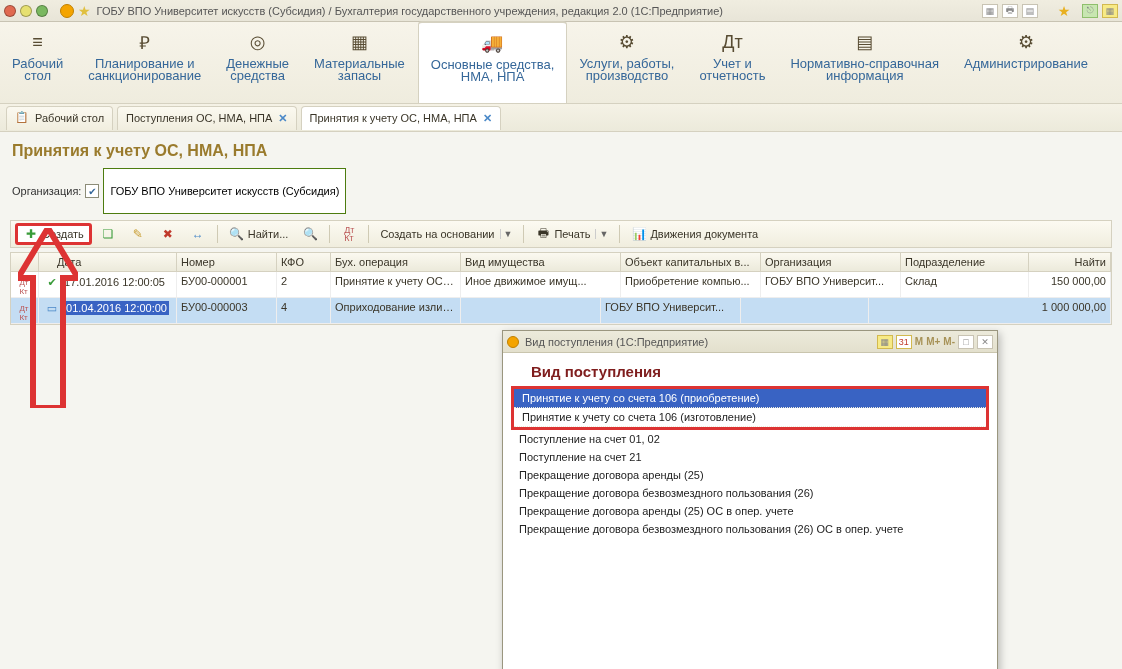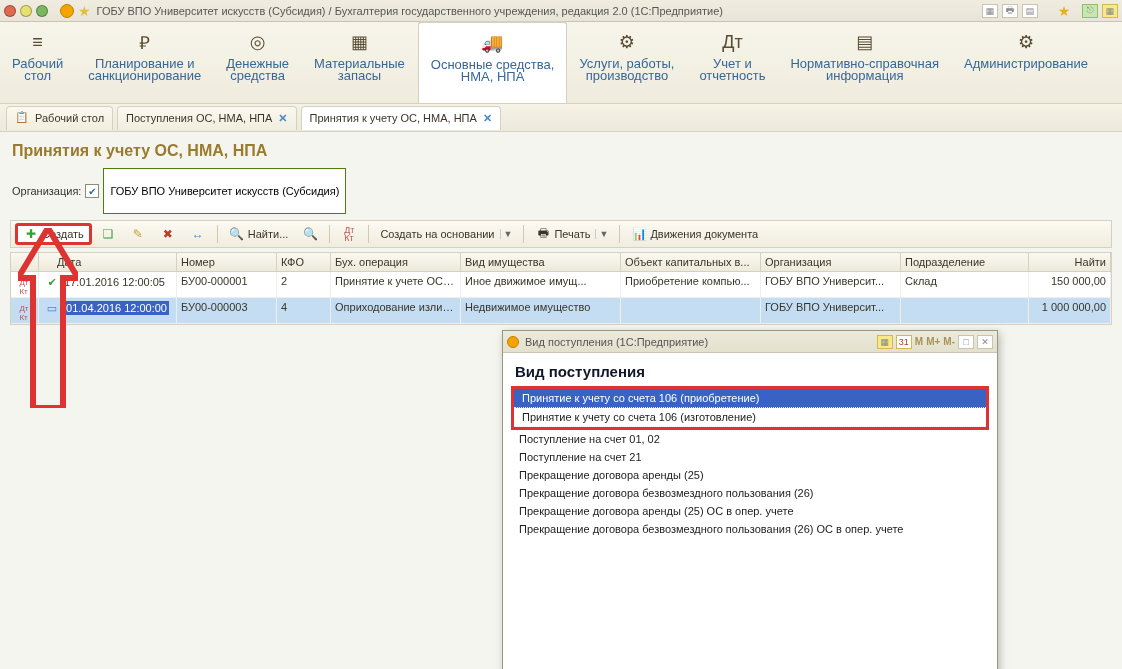--- a/index.html
+++ b/index.html
@@ -66,21 +66,21 @@
   .w-ic{flex:0 0 28px;} .w-dt{flex:0 0 138px;} .w-num{flex:0 0 100px;} .w-kfo{flex:0 0 54px;} .w-op{flex:0 0 130px;} .w-vid{flex:0 0 160px;} .w-obj{flex:0 0 140px;} .w-org{flex:0 0 140px;} .w-pod{flex:0 0 128px;} .w-sum{flex:1 0 60px;text-align:right;}
   .row-ico{width:18px;height:14px;display:inline-flex;align-items:center;justify-content:center;}
 
   .red-arrow{position:absolute;left:18px;top:228px;width:60px;height:180px;pointer-events:none;}
   .red-arrow svg{width:100%;height:100%;}
 
   .popup{position:absolute;left:502px;top:330px;width:496px;border:1px solid #9a967f;background:#fff;box-shadow:2px 3px 8px rgba(0,0,0,.25);}
   .popup .p-title{height:22px;display:flex;align-items:center;background:linear-gradient(#eceadb,#e3e0cd);border-bottom:1px solid #c9c5ae;padding:0 4px;color:#555;}
   .popup .p-title .app-icon{width:12px;height:12px;border-radius:6px;background:#f4a400;border:1px solid #c08000;margin-right:6px;}
   .popup .p-title .right-icons{margin-left:auto;display:flex;gap:3px;align-items:center;}
-  .popup .p-head{font-size:15px;color:#0f172a;font-weight:bold;padding:10px 12px 6px 12px;}
+  .popup .p-head{font-size:15px;color:#7f1d1d;font-weight:bold;padding:10px 12px 6px 28px;}
   .p-list{border:3px solid #d33;margin:0 8px 0 8px;}
   .p-list .it{padding:3px 8px;border-bottom:1px dotted #eceadb;color:#222;}
   .p-list .it.sel{background:#3963c3;color:#fff;}
   .p-rest{margin:0 8px 8px 8px;}
   .p-rest .it{padding:3px 8px;color:#222;}
   .popup .p-body{height:150px;}
 
   .txt{white-space:nowrap;}
   .m-btn{font-size:10px;color:#a79257;font-weight:bold;}
 </style>
@@ -226,34 +226,33 @@
     <div class="gcell w-org">Организация</div>
     <div class="gcell w-pod">Подразделение</div>
     <div class="gcell w-sum">Найти</div>
   </div>
   <div id="grid-rows">
       <div class="crow">
         <div class="gcell w-ic"><span class="row-ico" style="color:#b55;font-size:8px;">Дт<br>Кт</span></div>
         <div class="gcell w-dt"><span class="row-ico" style="color:#3a9c3a;">✔</span> 17.01.2016 12:00:05</div>
         <div class="gcell w-num">БУ00-000001</div>
         <div class="gcell w-kfo">2</div>
-        <div class="gcell w-op">Принятие к учете ОС, ...</div>
+        <div class="gcell w-op">Принятие к учету ОС, ...</div>
         <div class="gcell w-vid">Иное движимое имущ...</div>
         <div class="gcell w-obj">Приобретение компью...</div>
         <div class="gcell w-org">ГОБУ ВПО Университ...</div>
         <div class="gcell w-pod">Склад</div>
         <div class="gcell w-sum">150 000,00</div>
       </div>
       <div class="crow sel">
         <div class="gcell w-ic"><span class="row-ico" style="color:#b55;font-size:8px;">Дт<br>Кт</span></div>
         <div class="gcell w-dt"><span class="row-ico" style="color:#4b89c8;">▭</span> <span style="background:#3963c3;color:#fff;padding:1px 2px;">01.04.2016 12:00:00</span></div>
         <div class="gcell w-num">БУ00-000003</div>
         <div class="gcell w-kfo">4</div>
         <div class="gcell w-op">Оприходование излиш...</div>
-        <div class="gcell w-vid">Недвижимое имущество</div>
         <div class="gcell w-obj"></div>
         <div class="gcell w-org">ГОБУ ВПО Университ...</div>
         <div class="gcell w-pod"></div>
         <div class="gcell w-sum">1 000 000,00</div>
       </div>
     </div>
 </div>
 
 <div class="red-arrow">
   <svg viewBox="0 0 60 180">

